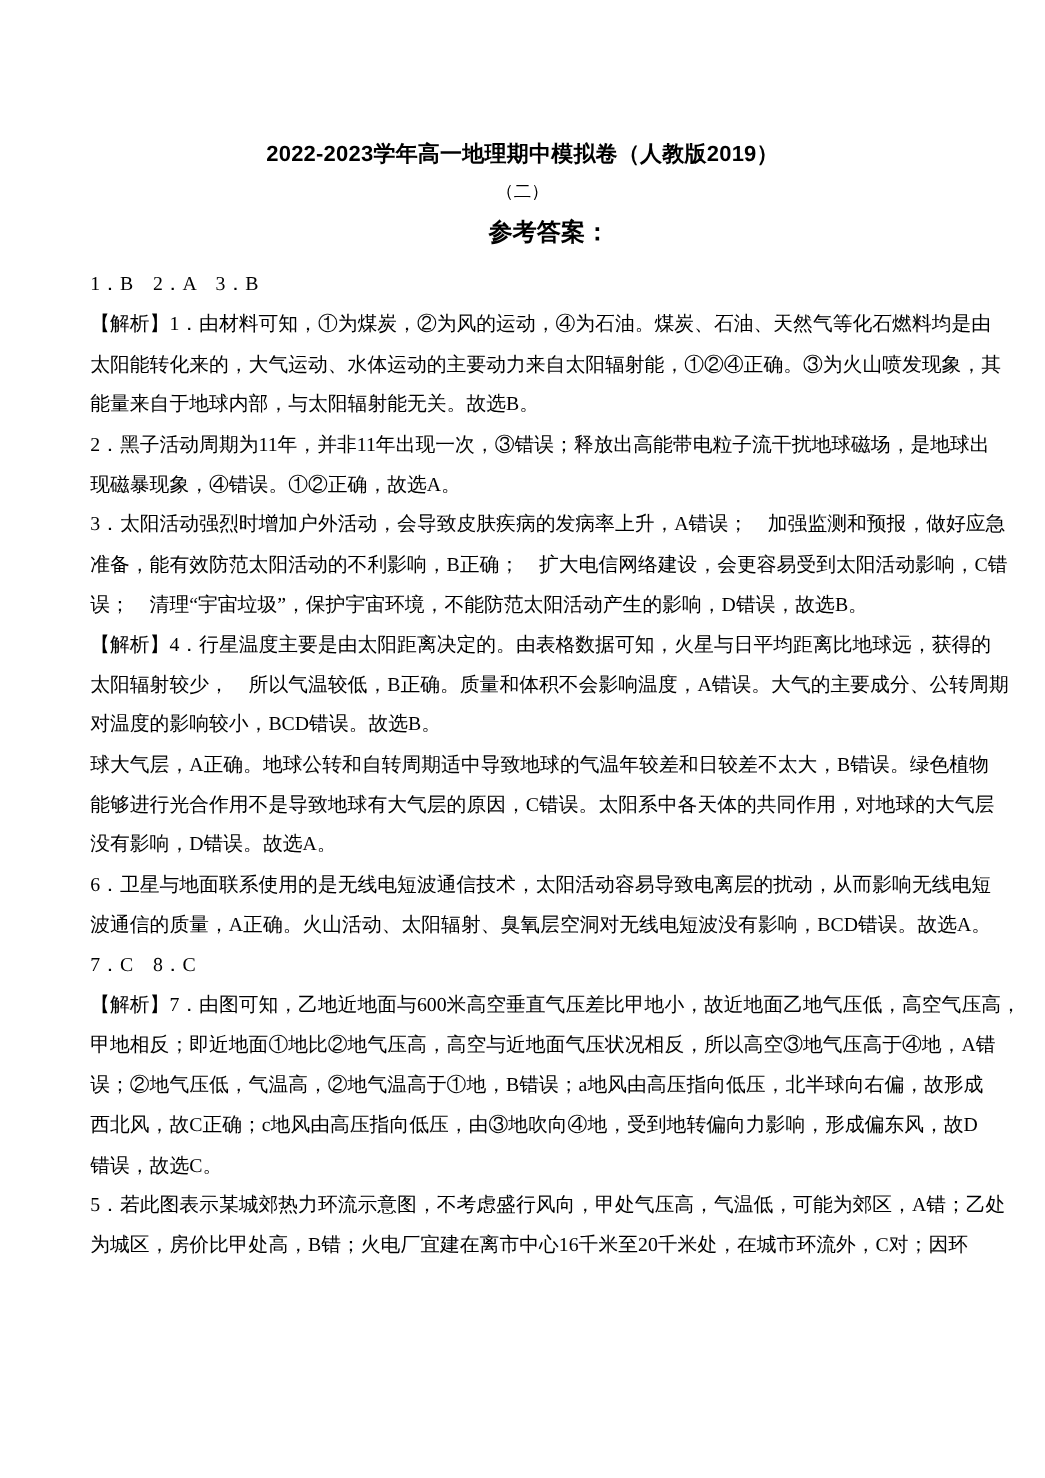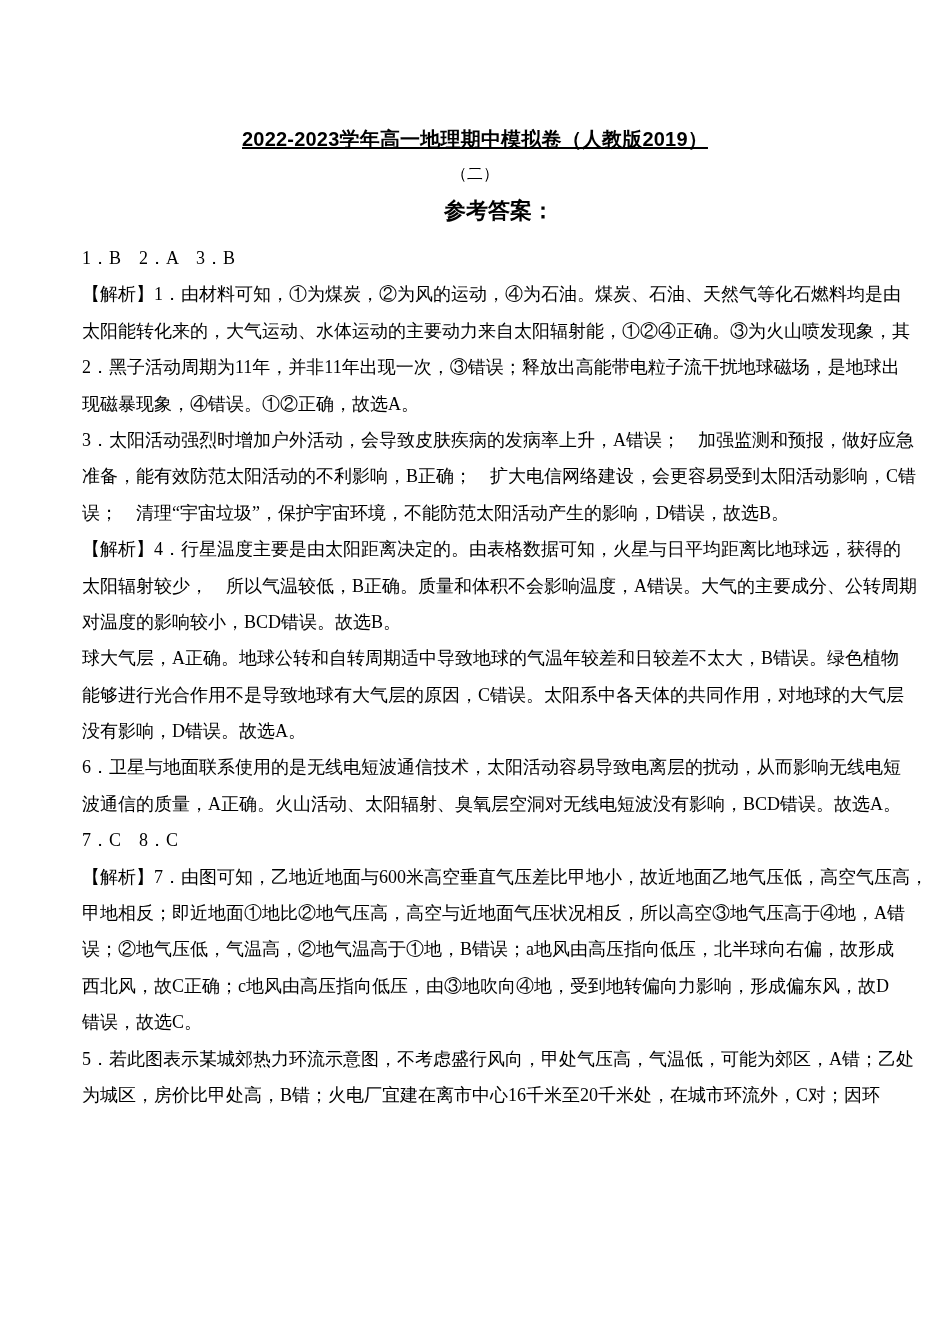--- a/index.html
+++ b/index.html
@@ -3,21 +3,21 @@
 <meta charset="utf-8">
 <style>
   html, body { margin: 0; padding: 0; background: #ffffff; }
   body {
     width: 950px; height: 1344px; position: relative; overflow: hidden;
     font-family: "Liberation Serif", "DejaVu Serif", serif; color: #000;
   }
   .title {
     position: absolute; top: 126px; left: 0; width: 950px; text-align: center;
     font-family: "Liberation Sans", "DejaVu Sans", sans-serif;
-    font-weight: bold; font-size: 20px; letter-spacing: 0.2px; text-decoration: underline;
+    font-weight: bold; font-size: 20px; letter-spacing: 0.2px;
   }
   .subtitle {
     position: absolute; top: 164px; left: 0; width: 950px; text-align: center;
     font-size: 16px;
   }
   .heading {
     position: absolute; top: 196px; left: 0; width: 950px; text-align: center;
     font-family: "DejaVu Sans", sans-serif; font-weight: bold; font-size: 22px; padding-left: 24px;
   }
   .content {
@@ -31,20 +31,21 @@
 
 <div>
   <div class="title">2022-2023学年高一地理期中模拟卷（人教版2019）</div>
   <div class="subtitle">（二）</div>
   <div class="heading">参考答案：</div>
 
   <div class="content">
     <div class="line">1．B　2．A　3．B</div>
     <div class="line">【解析】1．由材料可知，①为煤炭，②为风的运动，④为石油。煤炭、石油、天然气等化石燃料均是由</div>
     <div class="line">太阳能转化来的，大气运动、水体运动的主要动力来自太阳辐射能，①②④正确。③为火山喷发现象，其</div>
+    <div class="line">能量来自于地球内部，与太阳辐射能无关。故选B。</div>
     <div class="line">2．黑子活动周期为11年，并非11年出现一次，③错误；释放出高能带电粒子流干扰地球磁场，是地球出</div>
     <div class="line">现磁暴现象，④错误。①②正确，故选A。</div>
     <div class="line">3．太阳活动强烈时增加户外活动，会导致皮肤疾病的发病率上升，A错误；　加强监测和预报，做好应急</div>
     <div class="line">准备，能有效防范太阳活动的不利影响，B正确；　扩大电信网络建设，会更容易受到太阳活动影响，C错</div>
     <div class="line">误；　清理“宇宙垃圾”，保护宇宙环境，不能防范太阳活动产生的影响，D错误，故选B。</div>
     <div class="line">【解析】4．行星温度主要是由太阳距离决定的。由表格数据可知，火星与日平均距离比地球远，获得的</div>
     <div class="line">太阳辐射较少，　所以气温较低，B正确。质量和体积不会影响温度，A错误。大气的主要成分、公转周期</div>
     <div class="line">对温度的影响较小，BCD错误。故选B。</div>
     <div class="line">球大气层，A正确。地球公转和自转周期适中导致地球的气温年较差和日较差不太大，B错误。绿色植物</div>
     <div class="line">能够进行光合作用不是导致地球有大气层的原因，C错误。太阳系中各天体的共同作用，对地球的大气层</div>

